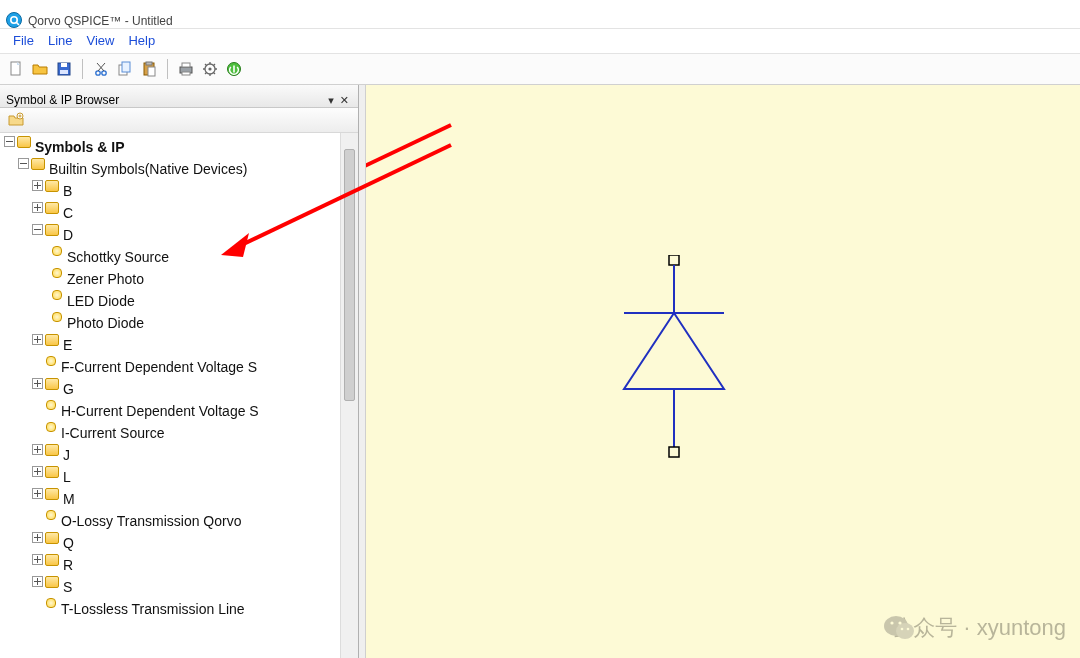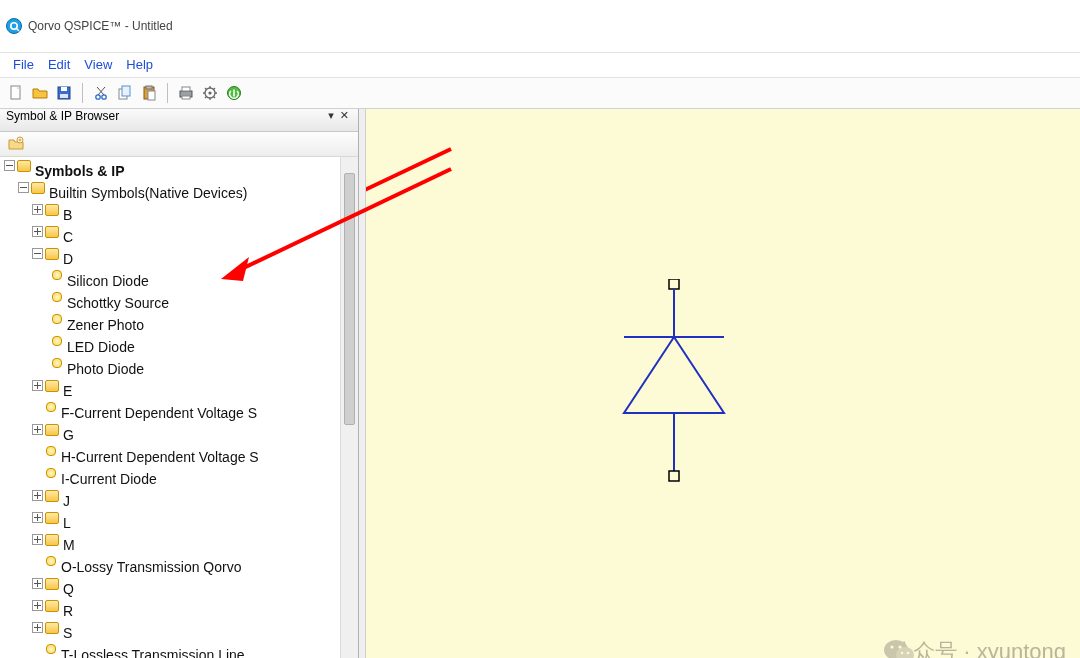--- a/index.html
+++ b/index.html
@@ -1,26 +1,26 @@
 <!DOCTYPE html>
 <html><head>
 <meta charset="utf-8">
 <style>
 html,body{margin:0;padding:0;font-family:"Segoe UI",Tahoma,sans-serif;font-size:13px;background:#fff;user-select:none;width:1080px;height:658px;overflow:hidden}
-.titlebar{height:28px;background:#fff;border-bottom:1px solid #e3e3e3;display:flex;align-items:center;padding:12px 6px}
+.titlebar{height:28px;background:#fff;border-bottom:1px solid #e3e3e3;display:flex;align-items:flex-end;padding:0 6px}
 .app-icon{width:16px;height:16px;margin-right:6px}
 .titlebar .title{font-size:12px;color:#444}
 .menubar{height:22px;display:flex;align-items:center;padding:0 6px 2px 6px}
 .menubar span{padding:2px 7px;color:#1d4ed8}
 .toolbar{height:30px;background:#fbfbfb;border-top:1px solid #e3e3e3;border-bottom:1px solid #d0d0d0;display:flex;align-items:center;padding:0 6px;gap:4px}
 .toolbar .sep{width:1px;height:20px;background:#c0c0c0;margin:0 4px}
 .tb-btn{width:20px;height:20px;display:flex;align-items:center;justify-content:center}
 .main{display:flex;height:576px}
 .left-pane{width:358px;border-right:1px solid #b0b0b0;background:#fff;display:flex;flex-direction:column}
-.panel-header{height:22px;background:linear-gradient(#fafafa,#e8e8e8);border-bottom:1px solid #c8c8c8;display:flex;align-items:flex-start;padding:0 6px;font-size:12px}
+.panel-header{height:22px;background:linear-gradient(#fafafa,#e8e8e8);border-bottom:1px solid #c8c8c8;display:flex;align-items:flex-end;padding:0 6px;font-size:12px}
 .panel-header .spacer{flex:1}
 .panel-header .panel-btn{font-family:Arial;font-size:11px;padding:0 3px;color:#333}
 .tool-strip{height:24px;background:linear-gradient(#fdfdfd,#ededed);border-bottom:1px solid #d8d8d8;display:flex;align-items:center;padding:0 6px}
 .tree-wrap{flex:1;overflow:hidden;position:relative;display:flex}
 .tree{flex:1;overflow:hidden;padding:3px 0 3px 2px;font-size:14px;line-height:22px;color:#111}
 .tree .row{white-space:nowrap;height:22px;display:flex;align-items:flex-start}
 .expander{width:11px;height:11px;border:1px solid #999;margin-right:2px;position:relative;background:#fff;box-sizing:border-box}
 .expander::before{content:"";position:absolute;top:4px;left:1px;width:7px;height:1px;background:#555}
 .expander.plus::after{content:"";position:absolute;left:4px;top:1px;width:1px;height:7px;background:#555}
 .folder{width:14px;height:12px;background:linear-gradient(#ffe9a6,#f9c646);border:1px solid #c79300;border-radius:2px;margin-right:4px;box-sizing:border-box}
@@ -43,21 +43,21 @@
         <circle cx="8" cy="8" r="7.5" fill="#1ea0e6" stroke="#0a6aa3"></circle>
         <circle cx="8" cy="8" r="3.2" fill="none" stroke="#fff" stroke-width="1.6"></circle>
         <line x1="10" y1="10" x2="13" y2="13" stroke="#fff" stroke-width="1.6"></line>
       </svg>
   </span>
   <span class="title">Qorvo QSPICE™ - Untitled</span>
 </div>
 
 <div class="menubar">
   <span>File</span>
-  <span>Edit</span>
+  <span>Line</span>
   <span>View</span>
   <span>Help</span>
 </div>
 
 <div class="toolbar">
   <span class="tb-btn">
       <svg width="16" height="16">
         <rect x="3" y="1" width="9" height="13" fill="#fff" stroke="#888"></rect>
         <polygon points="9,1 12,4 9,4" fill="#cde"></polygon>
       </svg>
@@ -175,40 +175,35 @@
           </div>
         <div class="row">
             <span class="indent" style="width:30px"></span>
             <span class="expander"></span>
             <span class="folder"></span>
             <span>D</span>
           </div>
         <div class="row">
             <span class="indent" style="width:50px"></span>
             <span class="bulb"></span>
-            <span>Silicon Diode</span>
+            <span>Schottky Source</span>
           </div>
         <div class="row">
             <span class="indent" style="width:50px"></span>
             <span class="bulb"></span>
-            <span>Schottky Source</span>
+            <span>Zener Photo</span>
           </div>
         <div class="row">
             <span class="indent" style="width:50px"></span>
             <span class="bulb"></span>
-            <span>Zener Photo</span>
+            <span>LED Diode</span>
           </div>
         <div class="row">
             <span class="indent" style="width:50px"></span>
             <span class="bulb"></span>
-            <span>LED Diode</span>
-          </div>
-        <div class="row">
-            <span class="indent" style="width:50px"></span>
-            <span class="bulb"></span>
             <span>Photo Diode</span>
           </div>
         <div class="row">
             <span class="indent" style="width:30px"></span>
             <span class="expander plus"></span>
             <span class="folder"></span>
             <span>E</span>
           </div>
         <div class="row">
             <span class="indent" style="width:44px"></span>
@@ -222,21 +217,21 @@
             <span>G</span>
           </div>
         <div class="row">
             <span class="indent" style="width:44px"></span>
             <span class="bulb"></span>
             <span>H-Current Dependent Voltage S</span>
           </div>
         <div class="row">
             <span class="indent" style="width:44px"></span>
             <span class="bulb"></span>
-            <span>I-Current Diode</span>
+            <span>I-Current Source</span>
           </div>
         <div class="row">
             <span class="indent" style="width:30px"></span>
             <span class="expander plus"></span>
             <span class="folder"></span>
             <span>J</span>
           </div>
         <div class="row">
             <span class="indent" style="width:30px"></span>
             <span class="expander plus"></span>

